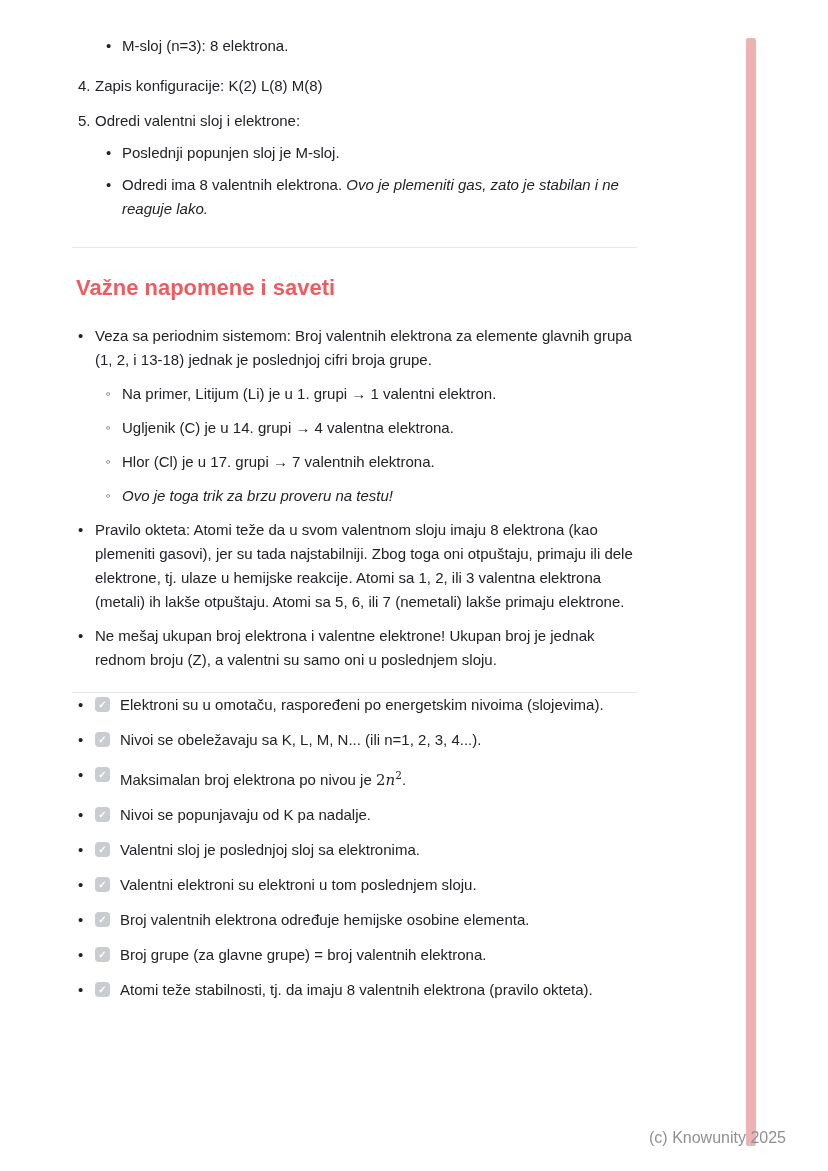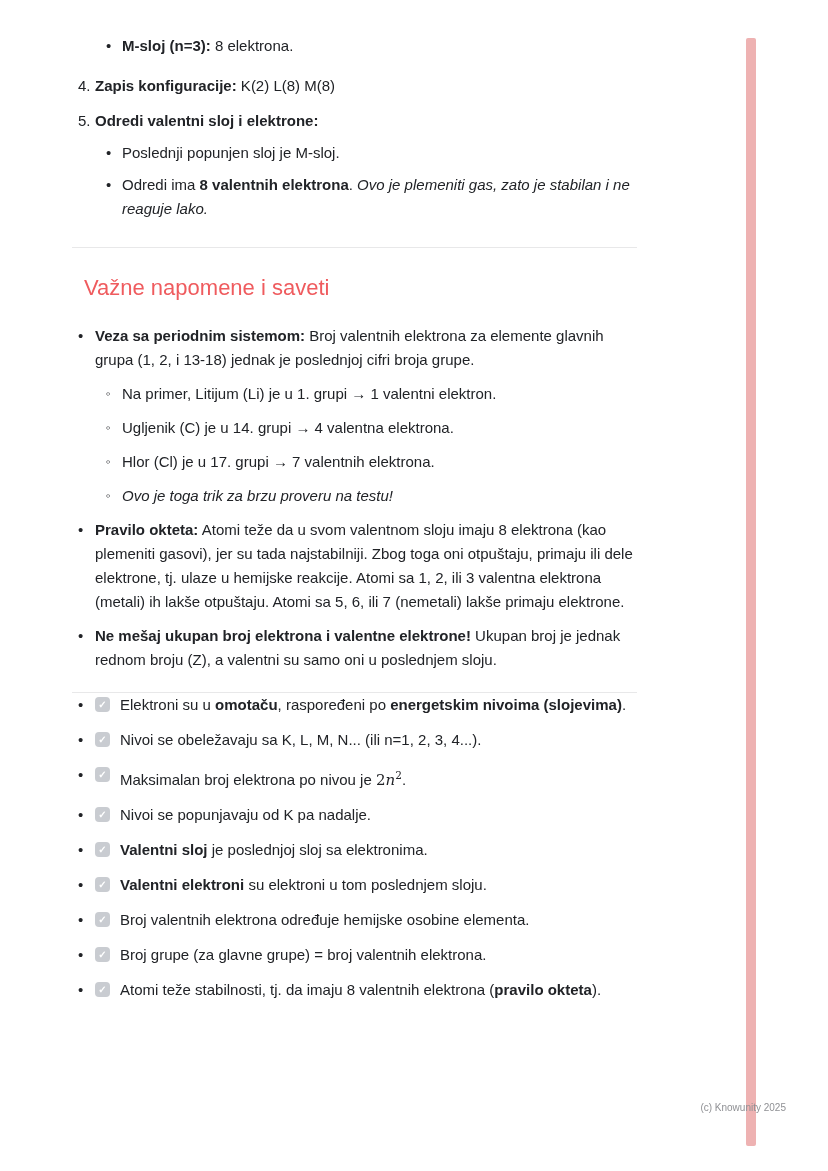--- a/index.html
+++ b/index.html
@@ -43,28 +43,28 @@
   .mb-0 { margin-bottom: 0; }
 
   .divider {
     border: none;
     border-top: 1px solid var(--divider, #e8e8e9);
     margin: 26px 0 0 0;
     width: 100%;
   }
   .divider.d2 { margin-top: 20px; }
   .heading {
-    margin: 26px 0 22px 12px;
+    margin: 26px 0 22px 4px;
     font-size: 22px;
     line-height: 28px;
-    font-weight: 400;
+    font-weight: 700;
     color: var(--accent, #ef5b5e);
   }
 
-  .b { font-weight: 700; }
+  .b { font-weight: 400; }
   .i { font-style: italic; }
   .m { font-family: "DejaVu Serif", serif; }
   .sup { font-size: 0.7em; vertical-align: super; }
 
   .check { margin-bottom: 11px; }
   .checkbox {
     flex: 0 0 auto;
     width: 15px;
     height: 15px;
     margin: 4px 10px 0 0;
@@ -85,23 +85,23 @@
     position: absolute;
     left: 746px;
     top: 38px;
     width: 10px;
     height: 1108px;
     background: var(--edgebar, #eeb2b2);
     border-radius: 2px;
   }
   .watermark {
     position: absolute;
-    top: 1101px;
+    top: 1131px;
     right: 42px;
-    font-size: 10px;
+    font-size: 16px;
     line-height: 14px;
     color: var(--watermark, #8f9094);
     z-index: 2;
   }
 </style>
 </head>
 <body>
 
 <div class="page">
   <div class="content">

